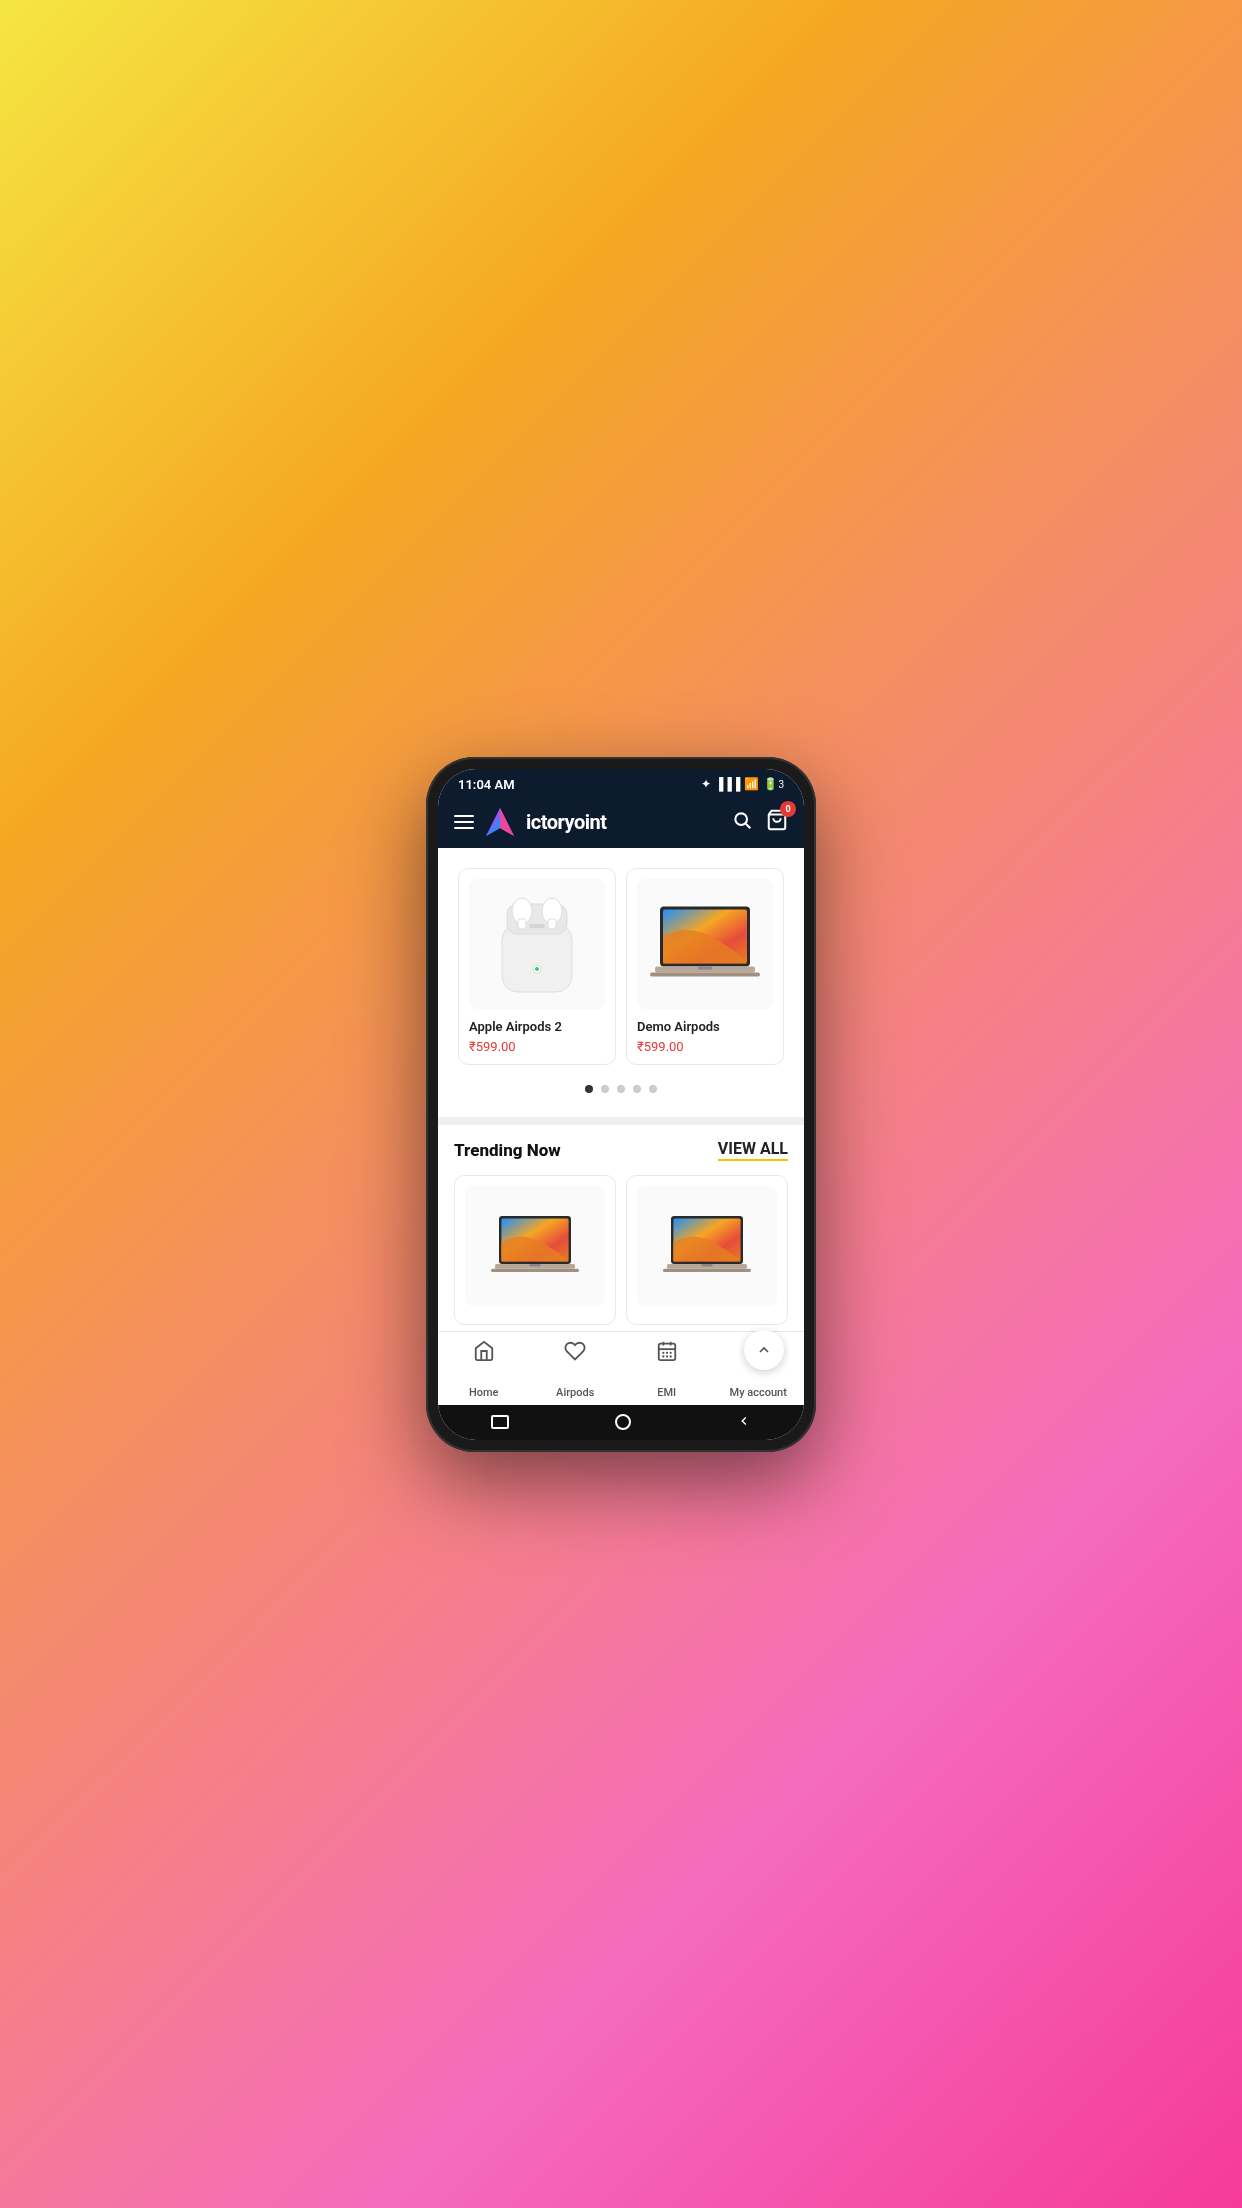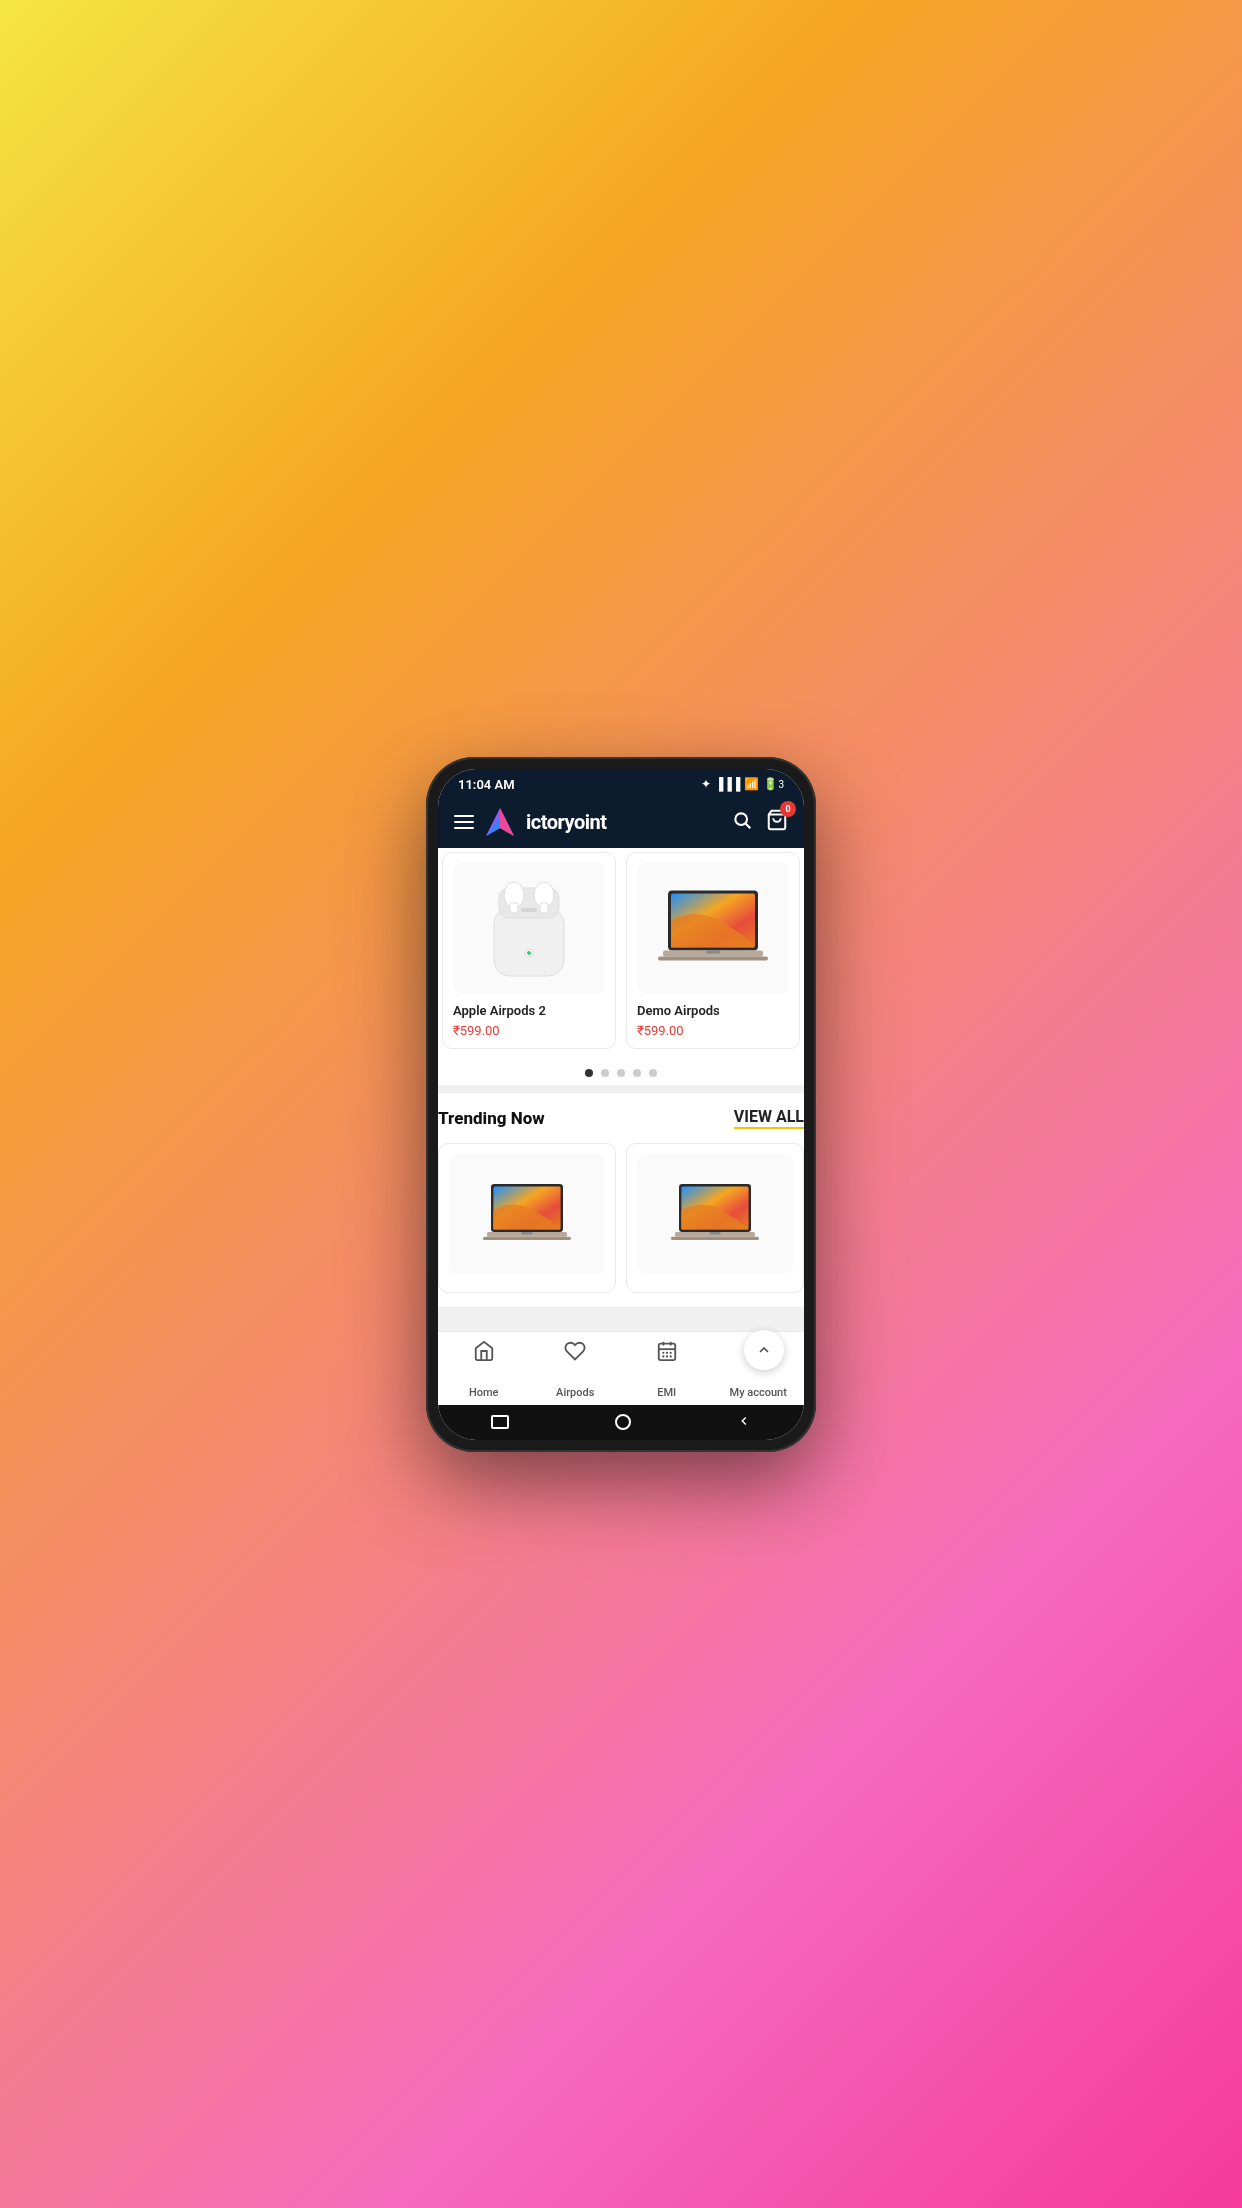--- a/index.html
+++ b/index.html
@@ -135,21 +135,21 @@
     .main-content {
       flex: 1;
       overflow-y: auto;
       background: #f0f0f0;
       scrollbar-width: none;
     }
     .main-content::-webkit-scrollbar { display: none; }
     
     .products-section {
       background: white;
-      padding: 4px;
+      padding: 20px;
       margin-bottom: 8px;
     }
     .product-cards-row {
       display: flex;
       gap: 10px;
       margin-bottom: 14px;
     }
     .product-card {
       flex: 1;
       background: white;
@@ -202,21 +202,21 @@
       height: 8px;
       border-radius: 50%;
       background: #ccc;
     }
     .dot.active {
       background: #333;
     }
     
     .trending-section {
       background: white;
-      padding: 14px 0;
+      padding: 14px 16px;
     }
     .section-header {
       display: flex;
       justify-content: space-between;
       align-items: center;
       margin-bottom: 14px;
     }
     .section-title {
       font-size: 17px;
       font-weight: 800;

